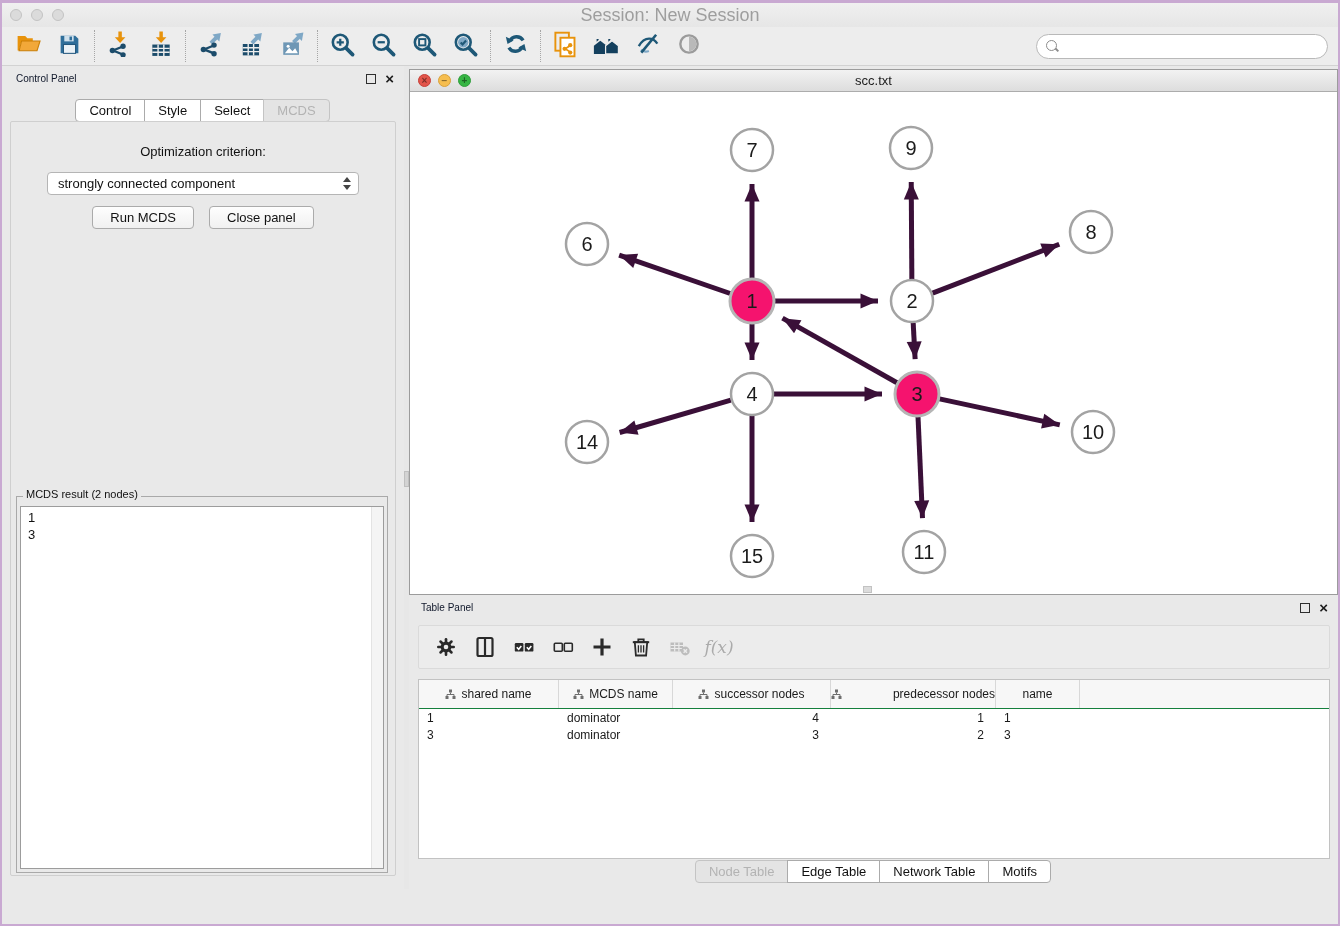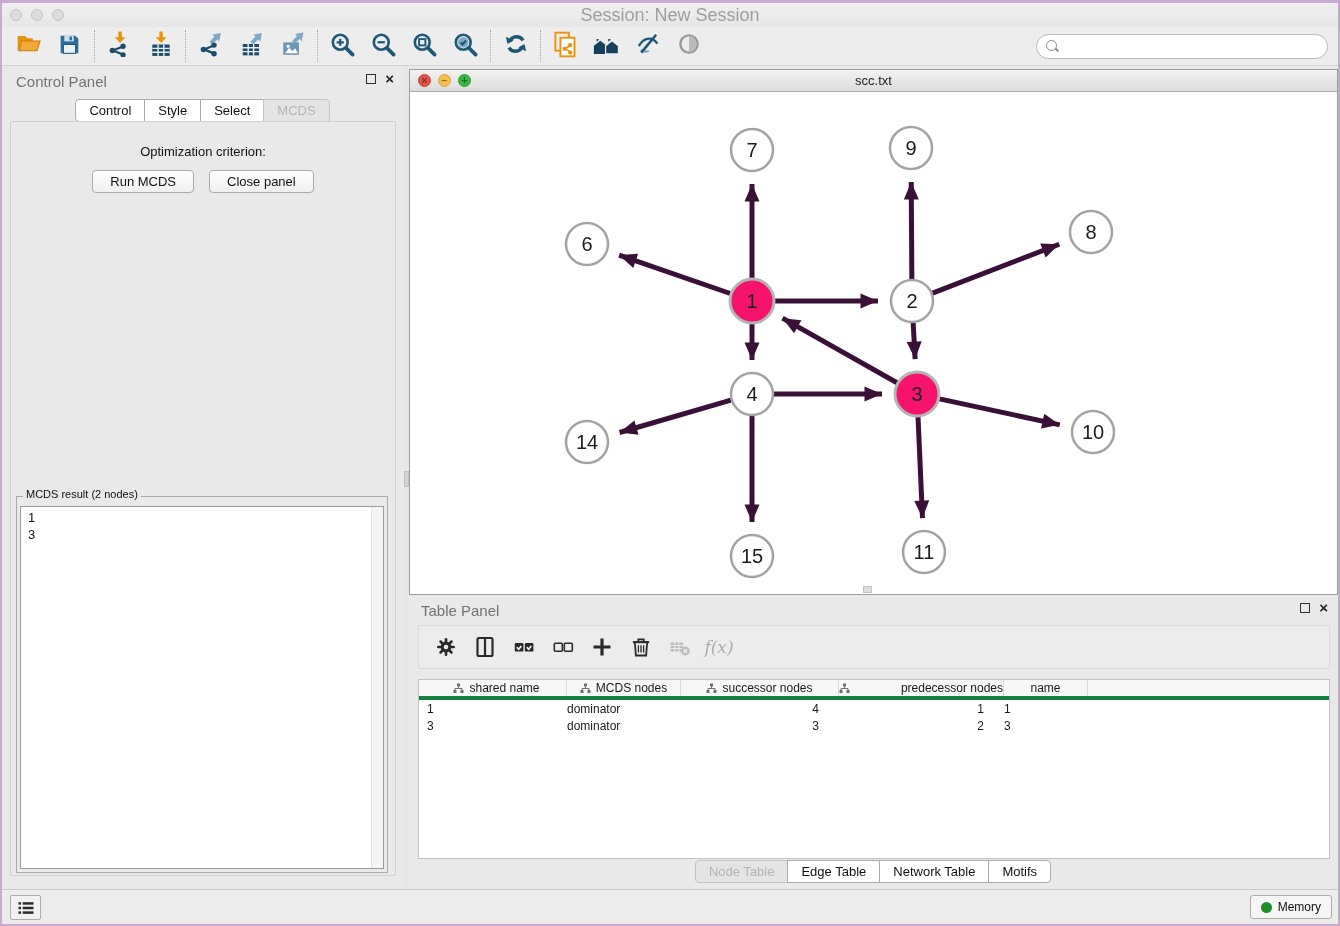--- a/index.html
+++ b/index.html
@@ -30,21 +30,21 @@
   .mag::after { content:""; position:absolute; left:9px; top:9px; width:4px; height:1.8px;
                 background:#8C8C8C; transform:rotate(45deg); }
   .search-input { border:none; outline:none; flex:1; height:20px; font-size:13px; background:transparent; }
 
   
   .main { position:absolute; left:0; right:0; top:63px; bottom:35px; }
 
   
   .cpanel { position:absolute; left:0; top:0; bottom:0; width:402px; }
   .panel-head { position:relative; height:28px; }
-  .panel-title { position:absolute; left:14px; top:7px; font-size:15px; color:#737373; }
+  .panel-title { position:absolute; left:14px; top:7px; font-size:10px; color:#0f172a; }
   .head-icons { position:absolute; right:10px; top:7px; display:flex; gap:9px; align-items:center; }
   .float-ic { width:10px; height:10px; border:1.7px solid #2E2E2E; }
   .close-ic { font-size:15px; font-weight:bold; color:#1c1c1c; line-height:12px; }
   .cp-tabs { position:absolute; left:0; right:0; top:33px; display:flex; justify-content:center; }
   .tab { font-size:13px; padding:3px 13px; background:#fff; border:1px solid #ABABAB;
          margin-left:-1px; color:#111; position:relative; }
   .tab:first-child { border-radius:4px 0 0 4px; }
   .tab:last-child { border-radius:0 4px 4px 0; }
   .tab.sel { background:#E4E4E4; color:#B3B3B3; border-color:#C4C4C4; }
   .cp-body { position:absolute; left:8px; right:8px; top:55px; bottom:13px;
@@ -95,21 +95,21 @@
 
   
   .tpanel { position:absolute; left:407px; right:0; top:529px; bottom:0; }
   .tp-toolbar { position:absolute; left:9px; right:8px; top:30px; height:44px;
                 background:#ECECEC; border:1px solid #DADADA; border-radius:2px;
                 display:flex; align-items:center; gap:13px; padding-left:14px; }
   .tp-ic { width:26px; height:26px; display:flex; align-items:center; justify-content:center; }
   .fx { font:italic 17px "DejaVu Serif",serif; color:#ABABAB; }
   .tp-table { position:absolute; left:9px; right:8px; top:84px; height:180px;
               background:#fff; border:1px solid #C2C2C2; overflow:hidden; }
-  .thead { display:flex; height:20px; background:#F7F7F7; border-bottom:4px solid #15803d;padding-left:8px; }
+  .thead { display:flex; height:29px; background:#F7F7F7; border-bottom:1px solid #15803d; }
   .th { display:flex; align-items:center; justify-content:center; gap:5px;
         border-right:1px solid #D8D8D8; font-size:12px; color:#1a1a1a; }
   .trow { display:flex; height:17px; font-size:12px; color:#1a1a1a; align-items:center; }
   .td { overflow:hidden; white-space:nowrap; }
   .tp-tabs { position:absolute; bottom:6px; left:0; right:0; display:flex; justify-content:center; }
 
   
   .statusbar { position:absolute; left:0; right:0; bottom:0; height:35px;
                background:#ECECEC; border-top:1px solid #C9C9C9; }
   .list-btn { position:absolute; left:8px; top:5px; width:31px; height:25px;
@@ -348,20 +348,27 @@
         </span>
       </div>
       <div class="cp-tabs" id="cp-tabs">
           <div class="tab">Control</div>
           <div class="tab">Style</div>
           <div class="tab">Select</div>
           <div class="tab sel">MCDS</div>
         </div>
       <div class="cp-body">
         <div class="opt-label">Optimization criterion:</div>
+        <div class="dropdown">
+          <div class="dd-text">strongly connected component</div>
+          <div class="stepper">
+              <div class="up"></div>
+              <div class="dn"></div>
+            </div>
+        </div>
         <div class="btn-row">
           <button class="btn">Run MCDS</button>
           <button class="btn">Close panel</button>
         </div>
         <div class="fieldset">
           <span class="fs-legend">MCDS result (2 nodes)</span>
           <div class="fs-inner" id="result-text">
             <div>1</div>
               <div>3</div>
               <div class="fs-track"></div>
@@ -553,21 +560,21 @@
               <span style="display: flex;">
                 <svg width="11" height="11" viewBox="0 0 11 11">
                   <g fill="#6E6E6E">
                     <rect x="4" y="0.5" width="3" height="3"></rect>
                     <rect x="0.5" y="7" width="3" height="3"></rect>
                     <rect x="7.5" y="7" width="3" height="3"></rect>
                   </g>
                   <path d="M5.5 3.5v2M2 7V5.5h7V7" stroke="#6E6E6E" fill="none" stroke-width="1"></path>
                 </svg>
               </span>
-              <span>MCDS nodes</span>
+              <span>MCDS name</span>
             </div>
             <div class="th" style="width: 158px;">
               <span style="display: flex;">
                 <svg width="11" height="11" viewBox="0 0 11 11">
                   <g fill="#6E6E6E">
                     <rect x="4" y="0.5" width="3" height="3"></rect>
                     <rect x="0.5" y="7" width="3" height="3"></rect>
                     <rect x="7.5" y="7" width="3" height="3"></rect>
                   </g>
                   <path d="M5.5 3.5v2M2 7V5.5h7V7" stroke="#6E6E6E" fill="none" stroke-width="1"></path>
@@ -611,32 +618,14 @@
       </div>
       <div class="tp-tabs" id="tbl-tabs">
           <div class="tab sel">Node Table</div>
           <div class="tab">Edge Table</div>
           <div class="tab">Network Table</div>
           <div class="tab">Motifs</div>
         </div>
     </div>
   </div>
 
-  <div class="statusbar">
-    <span class="list-btn">
-      <svg width="20" height="20" viewBox="0 0 24 24">
-          <g fill="#2A2A2A">
-            <rect x="3" y="5" width="3" height="3"></rect>
-            <rect x="8" y="5" width="13" height="3"></rect>
-            <rect x="3" y="10.5" width="3" height="3"></rect>
-            <rect x="8" y="10.5" width="13" height="3"></rect>
-            <rect x="3" y="16" width="3" height="3"></rect>
-            <rect x="8" y="16" width="13" height="3"></rect>
-          </g>
-        </svg>
-    </span>
-    <span class="mem-btn">
-      <span class="mem-dot"></span>
-      <span class="mem-label">Memory</span>
-    </span>
-  </div>
 
 </div>
 
 </body></html>

